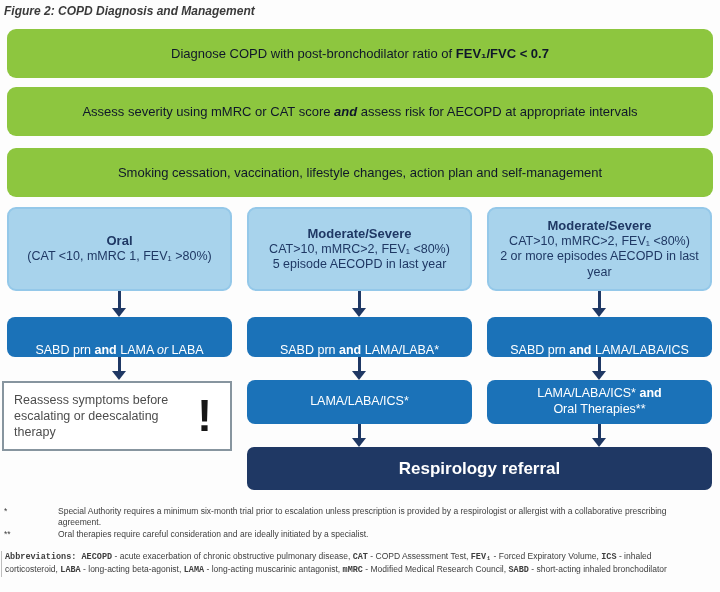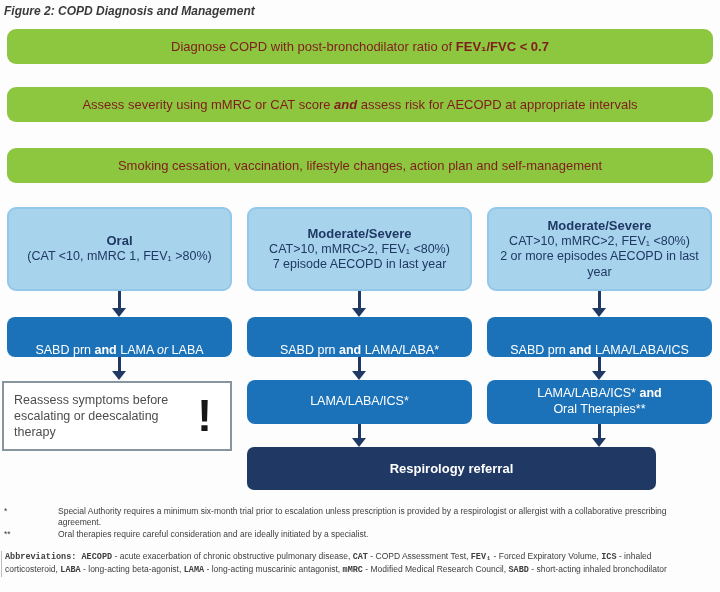--- a/index.html
+++ b/index.html
@@ -7,24 +7,24 @@
     position:relative; width:720px; height:592px; overflow:hidden;
     background:#fdfdfd;
     font-family:"Liberation Sans","DejaVu Sans",sans-serif;
     color:#222;
   }
   .fig-title {
     position:absolute; left:4px; top:4px;
     font-size:12px; font-weight:bold; color:#3a3a3a;font-style:italic;
   }
   .gbar {
-    position:absolute; left:7px; width:706px; height:35px;
+    position:absolute; left:7px; width:706px; height:49px;
     background:#8dc63f; border-radius:9px;
     display:flex; align-items:center; justify-content:center;
-    font-size:13px; color:#7f1d1d; text-align:center;
+    font-size:13px; color:#0f172a; text-align:center;
     box-sizing:border-box; padding:0 20px;
   }
   .gbar b { font-weight:bold; }
   .bi { font-weight:bold; font-style:italic; }
   .cbox {
     position:absolute; top:207px; width:225px; height:84px;
     background:#a8d3ec; border:2px solid #94c8e9; border-radius:9px;
     display:flex; flex-direction:column; align-items:center; justify-content:center;
     color:#1f3864; font-size:12.5px; line-height:1.22; text-align:center;
     box-sizing:border-box; padding:0 8px;
@@ -50,24 +50,24 @@
     background:#ffffff; border:2px solid #87959f;
     display:flex; align-items:center; box-sizing:border-box;
     color:#4d4d4d; font-size:12.5px; line-height:1.3;
   }
   .reassess .txt { flex:1; padding-left:10px; }
   .reassess .bang {
     font-size:44px; font-weight:bold; color:#161616;
     padding-right:18px; line-height:1;
   }
   .referral {
-    position:absolute; left:247px; top:447px; width:409px; height:43px;
+    position:absolute; left:247px; top:447px; width:465px; height:43px;
     background:#1f3864; border-radius:7px;
     display:flex; align-items:center; justify-content:center;
-    color:#ffffff; font-size:13px; font-weight:bold;
+    color:#ffffff; font-size:17px; font-weight:bold;
   }
   .arrow {
     position:absolute; width:14px;
     display:flex; flex-direction:column; align-items:center;
   }
   .arrow .stem { width:3px; background:#1f3864; flex:1; }
   .arrow .head {
     width:0; height:0;
     border-left:7px solid transparent; border-right:7px solid transparent;
     border-top:9px solid #1f3864;
@@ -106,21 +106,21 @@
     <span><span>Smoking cessation, vaccination, lifestyle changes, action plan and self-management</span><b></b><span></span></span>
   </div>
 
   <div class="cbox" style="left:7px">
     <div class="sev">Oral</div>
     <div>(CAT &lt;10, mMRC 1, FEV₁ &gt;80%)</div>
   </div>
   <div class="cbox" style="left:247px">
     <div class="sev">Moderate/Severe</div>
     <div>CAT&gt;10, mMRC&gt;2, FEV₁ &lt;80%)</div>
-    <div>7 episode AECOPD in last year</div>
+    <div>5 episode AECOPD in last year</div>
   </div>
   <div class="cbox" style="left:487px">
     <div class="sev">Moderate/Severe</div>
     <div>CAT&gt;10, mMRC&gt;2, FEV₁ &lt;80%)</div>
     <div>2 or more episodes AECOPD in last year</div>
   </div>
 
   <div class="arrow arrA" style="left:112px">
       <div class="stem"></div>
       <div class="head"></div>

